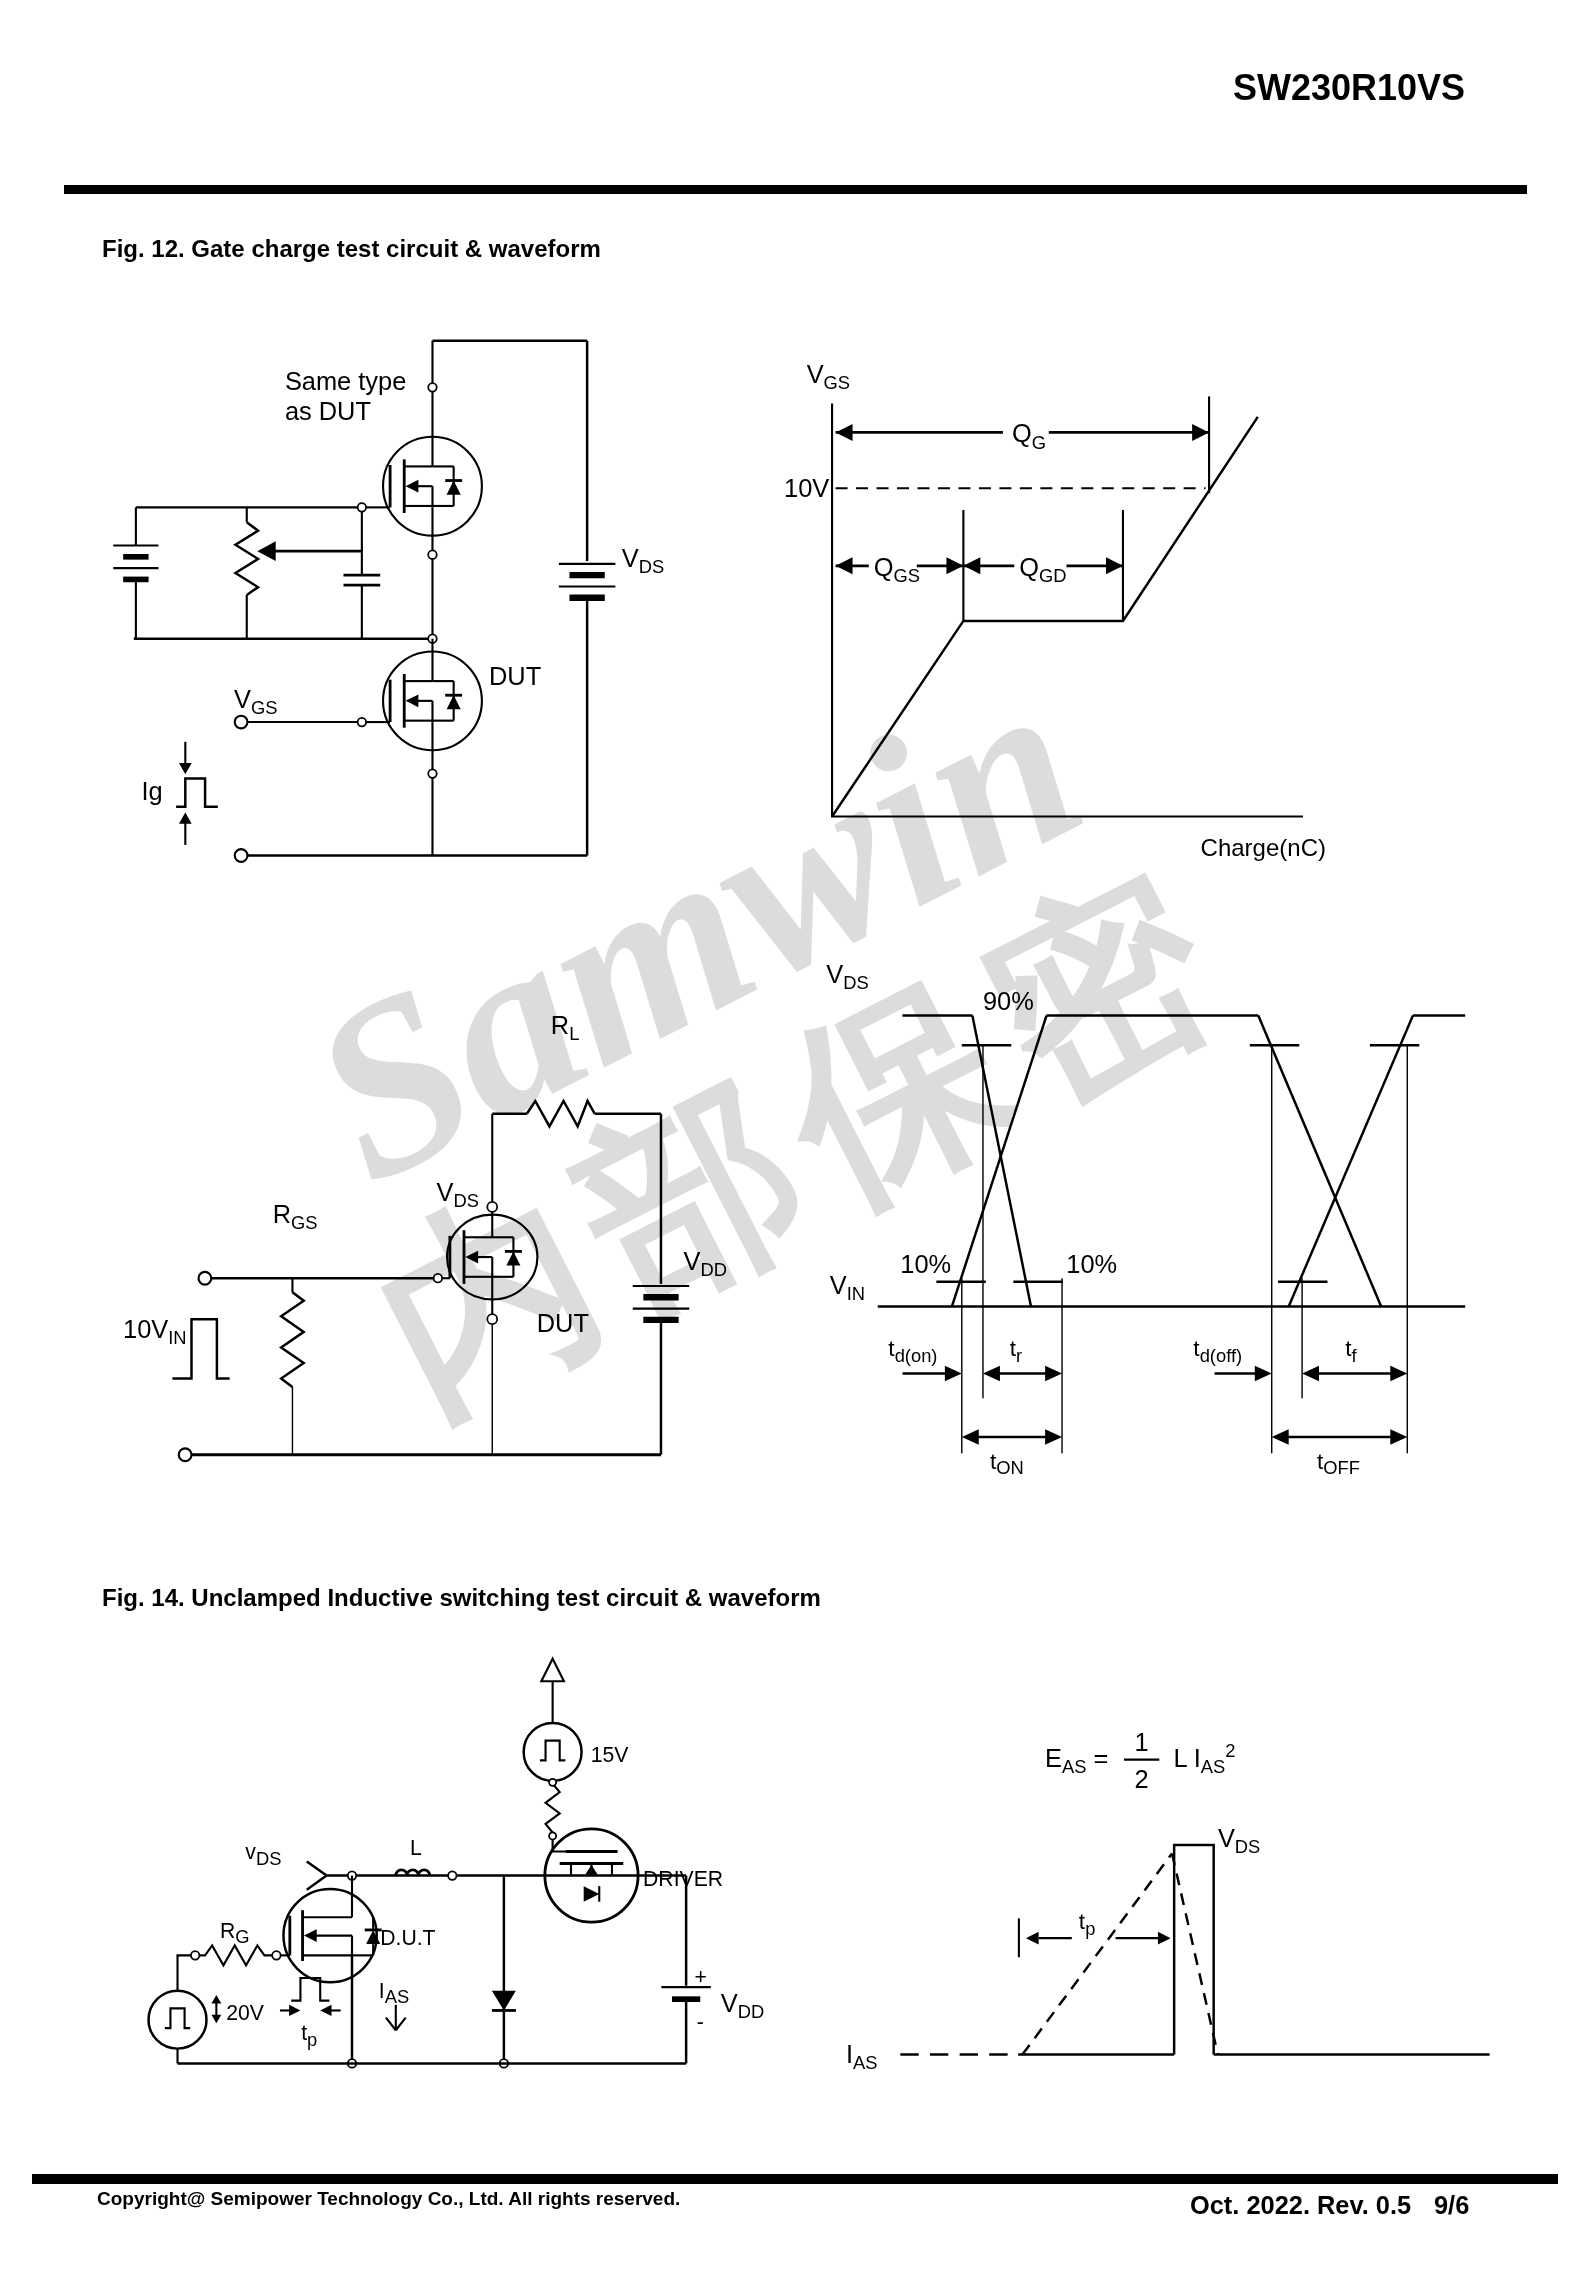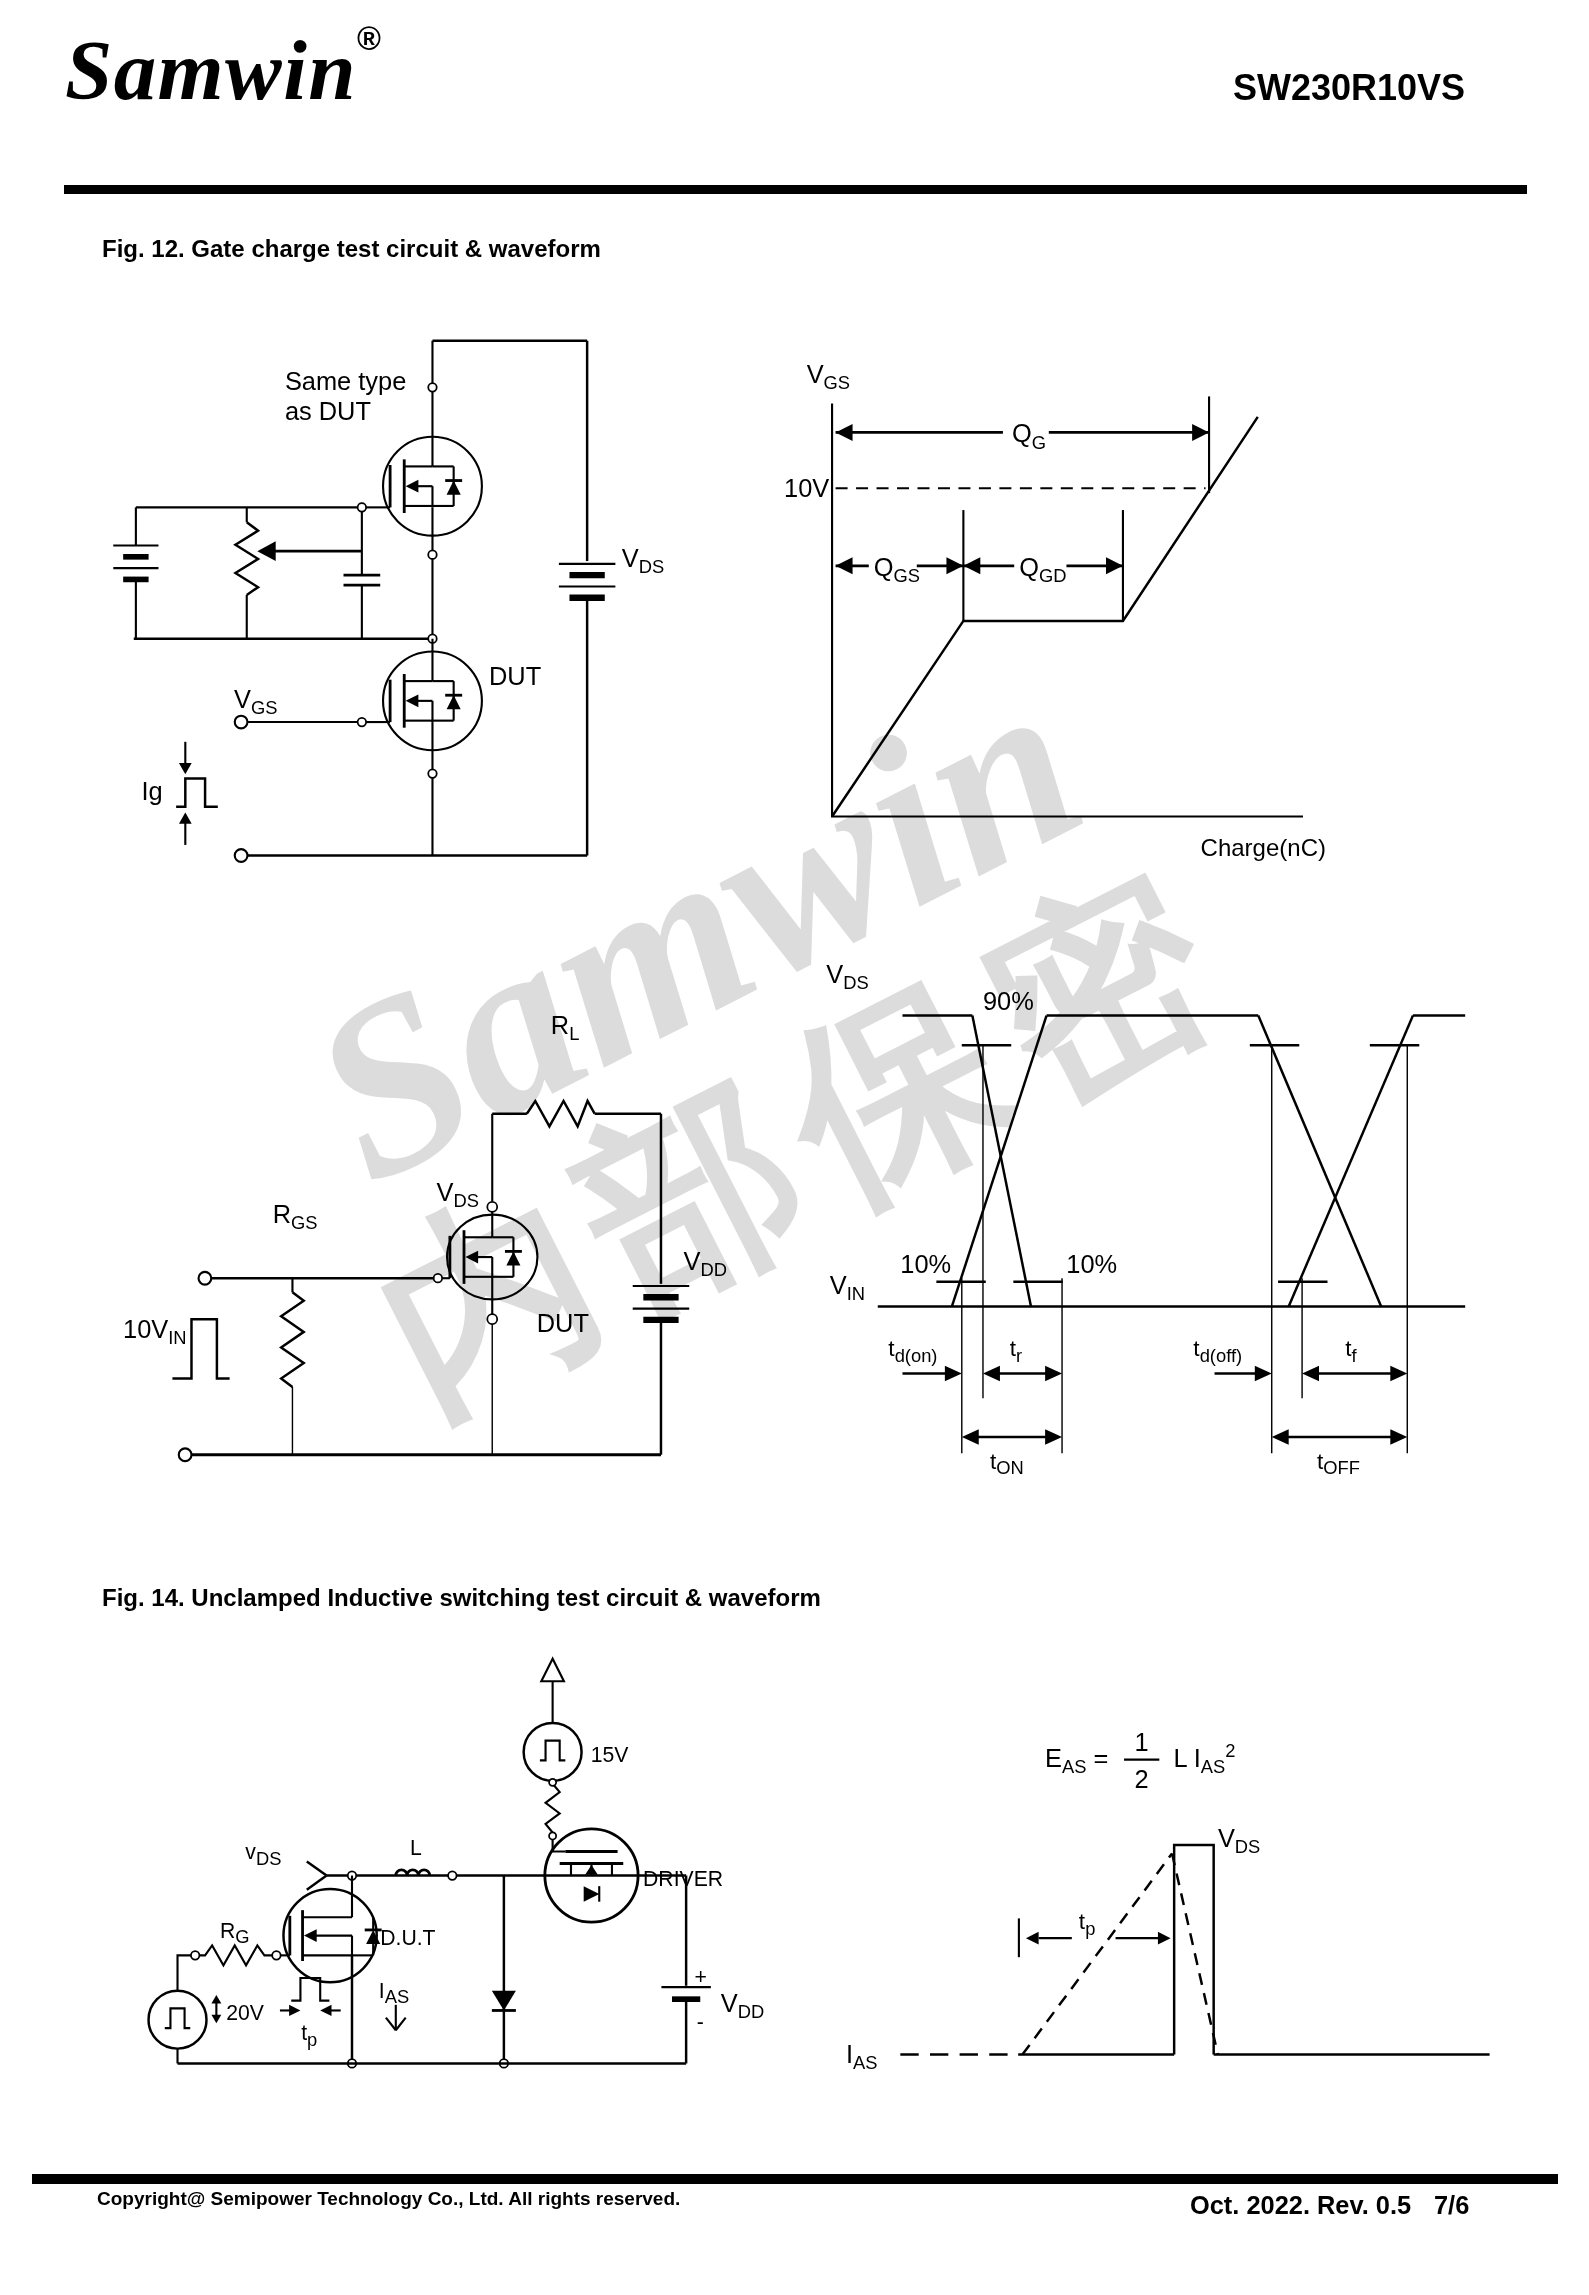--- a/index.html
+++ b/index.html
@@ -43,21 +43,20 @@
 </head>
 <body>
 
 <div id="page">
 
   <div class="abs wm">
     <div class="wm1">Samwin</div>
     <div class="wm2">内部保密</div>
   </div>
 
-  <div class="abs brand z1"><span>Samwin</span><span class="reg">®</span></div>
   <div class="abs part z1">SW230R10VS</div>
   <div class="abs hrule z1"></div>
 
   <div class="abs fig-title z1" style="top:235px">Fig. 12. Gate charge test circuit &amp; waveform</div>
   <div class="abs fig-title z1" style="top:1584px">Fig. 14. Unclamped Inductive switching test circuit &amp; waveform</div>
 
   <svg style="left:106px;top:304px" width="636" height="572" viewBox="0 0 900 810">
     <g>
 
       <line class="w35" x1="462" y1="52" x2="681" y2="52"></line>
@@ -473,16 +472,16 @@
         <line class="w3" x1="400" y1="465" x2="462" y2="465"></line>
         <polygon class="tri" points="478,465 460,456 460,474"></polygon>
       </g>
       <text x="348" y="452" style="font-size:32px"><tspan>t</tspan><tspan class="sub" dy="8">p</tspan></text>
     </g>
   </svg>
 
   <div class="abs frule z1"></div>
   <div class="abs fcopy z1">Copyright@ Semipower Technology Co., Ltd. All rights reserved.</div>
   <div class="abs fdate z1">Oct. 2022. Rev. 0.5</div>
-  <div class="abs fpage z1">7/6</div>
+  <div class="abs fpage z1">9/6</div>
 
 </div>
 
 
 </body></html>

